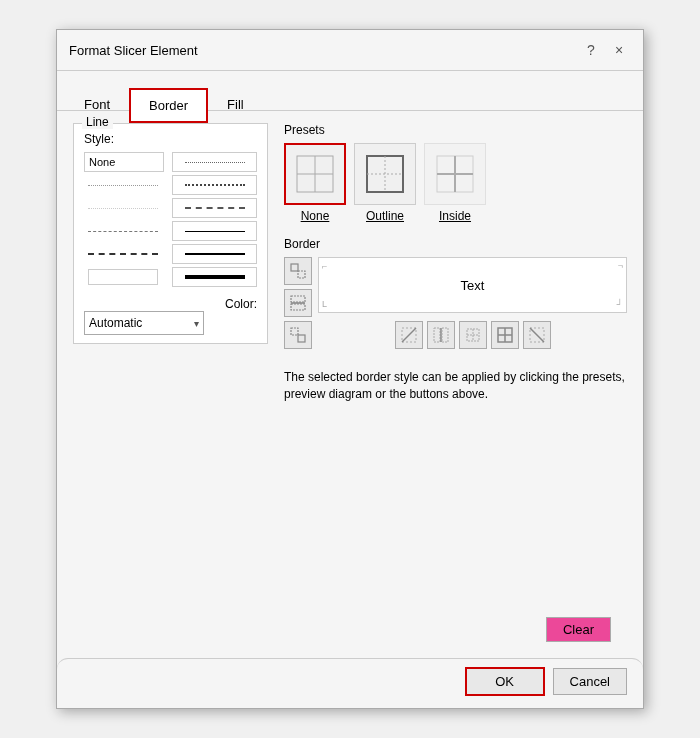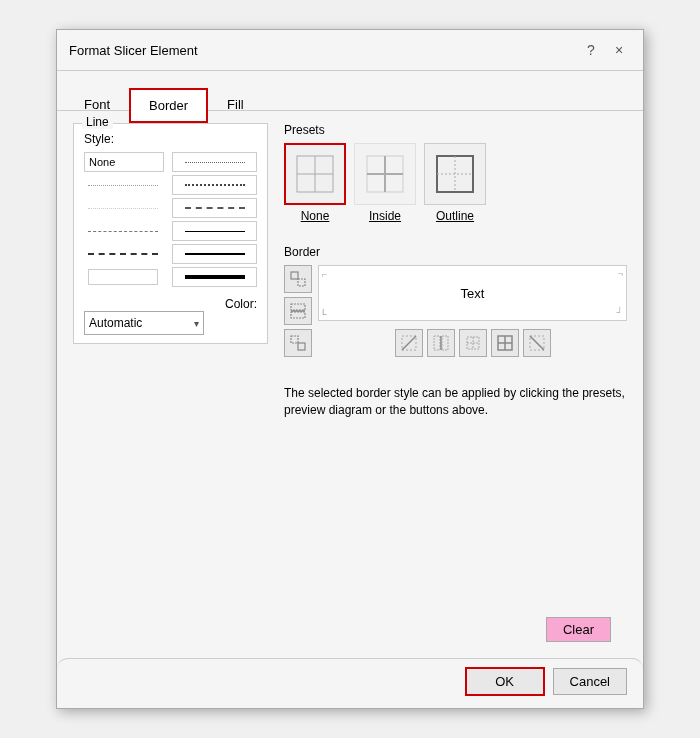--- a/index.html
+++ b/index.html
@@ -169,21 +169,21 @@
     .color-dropdown-arrow {
       margin-left: auto;
       font-size: 10px;
       color: #555;
     }
     
     .right-panel {
       flex: 1;
       display: flex;
       flex-direction: column;
-      gap: 22px;
+      gap: 14px;
     }
     .presets-section {}
     .presets-label {
       font-size: 12px;
       margin-bottom: 6px;
       color: #000;
     }
     .presets-row {
       display: flex;
       gap: 8px;
@@ -298,21 +298,21 @@
     }
     .clear-btn-row {
       display: flex;
       justify-content: flex-end;
       padding: 4px 16px;
     }
     .clear-btn {
       padding: 4px 16px;
       font-size: 13px;
       border: 1px solid #aaa;
-      background: #f9a8d4;
+      background: #ec4899;
       cursor: pointer;
       color: #000;
     }
 
     
     .preset-none-svg, .preset-outline-svg, .preset-inside-svg {
       width: 44px;
       height: 44px;
     }
   </style>
@@ -410,39 +410,39 @@
                 <svg class="preset-none-svg" viewBox="0 0 44 44">
                   <rect x="4" y="4" width="36" height="36" fill="none" stroke="#aaa" stroke-width="1"></rect>
                   <line x1="4" y1="22" x2="40" y2="22" stroke="#aaa" stroke-width="1"></line>
                   <line x1="22" y1="4" x2="22" y2="40" stroke="#aaa" stroke-width="1"></line>
                 </svg>
               </div>
               <span class="preset-label underlined">None</span>
             </div>
 
             <div class="preset-item">
+              <div class="preset-icon">
+                <svg class="preset-outline-svg" viewBox="0 0 44 44">
+                  <rect x="4" y="4" width="36" height="36" fill="none" stroke="#666" stroke-width="2"></rect>
+                  <line x1="4" y1="22" x2="40" y2="22" stroke="#aaa" stroke-width="1" stroke-dasharray="2,2"></line>
+                  <line x1="22" y1="4" x2="22" y2="40" stroke="#aaa" stroke-width="1" stroke-dasharray="2,2"></line>
+                </svg>
+              </div>
+              <span class="preset-label underlined">Outline</span>
+            </div>
+
+            <div class="preset-item">
               <div class="preset-icon" style="opacity:0.5;">
                 <svg class="preset-inside-svg" viewBox="0 0 44 44">
                   <rect x="4" y="4" width="36" height="36" fill="none" stroke="#aaa" stroke-width="1"></rect>
                   <line x1="4" y1="22" x2="40" y2="22" stroke="#666" stroke-width="2"></line>
                   <line x1="22" y1="4" x2="22" y2="40" stroke="#666" stroke-width="2"></line>
                 </svg>
               </div>
               <span class="preset-label underlined">Inside</span>
-            </div>
-
-            <div class="preset-item">
-              <div class="preset-icon">
-                <svg class="preset-outline-svg" viewBox="0 0 44 44">
-                  <rect x="4" y="4" width="36" height="36" fill="none" stroke="#666" stroke-width="2"></rect>
-                  <line x1="4" y1="22" x2="40" y2="22" stroke="#aaa" stroke-width="1" stroke-dasharray="2,2"></line>
-                  <line x1="22" y1="4" x2="22" y2="40" stroke="#aaa" stroke-width="1" stroke-dasharray="2,2"></line>
-                </svg>
-              </div>
-              <span class="preset-label underlined">Outline</span>
             </div>
           </div>
         </div>
 
         <div class="border-section">
           <div class="border-label">Border</div>
           <div class="border-editor">
 
             <div class="border-buttons-col">
               <button class="border-btn">

